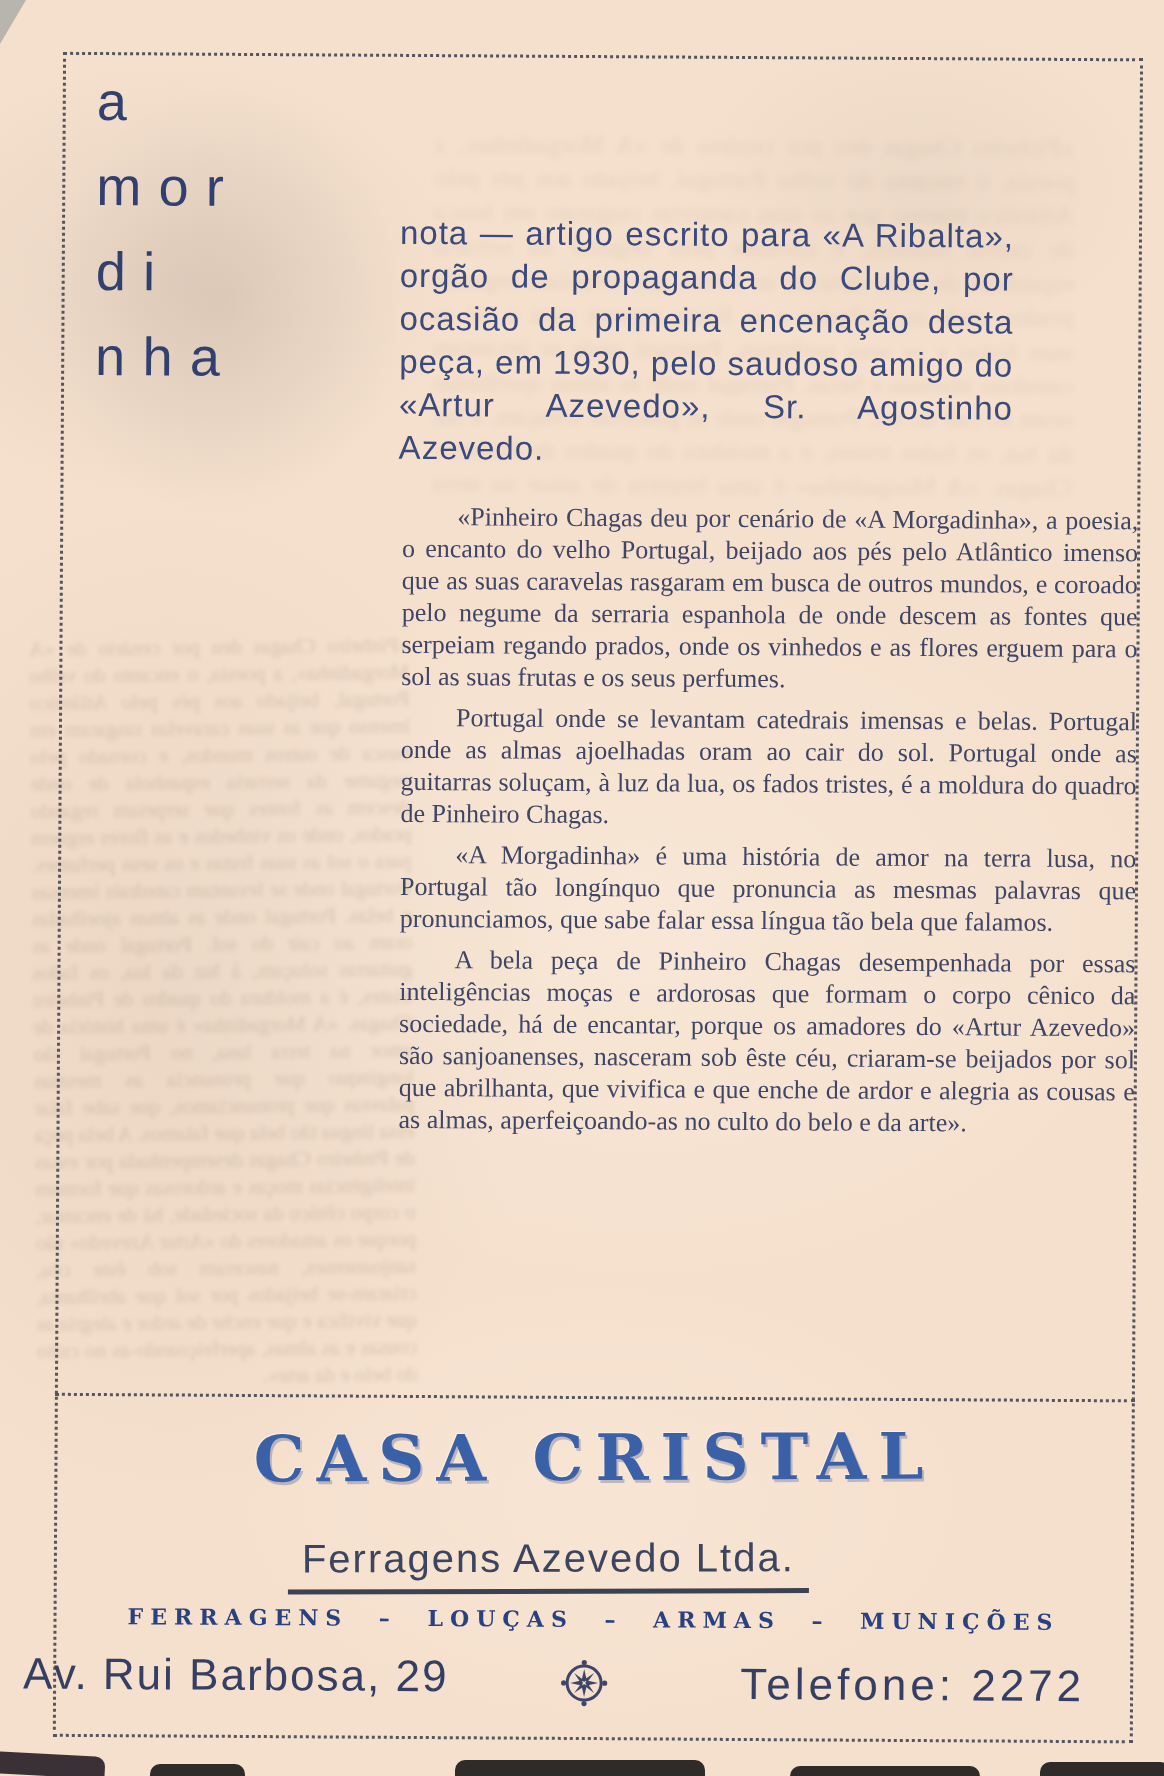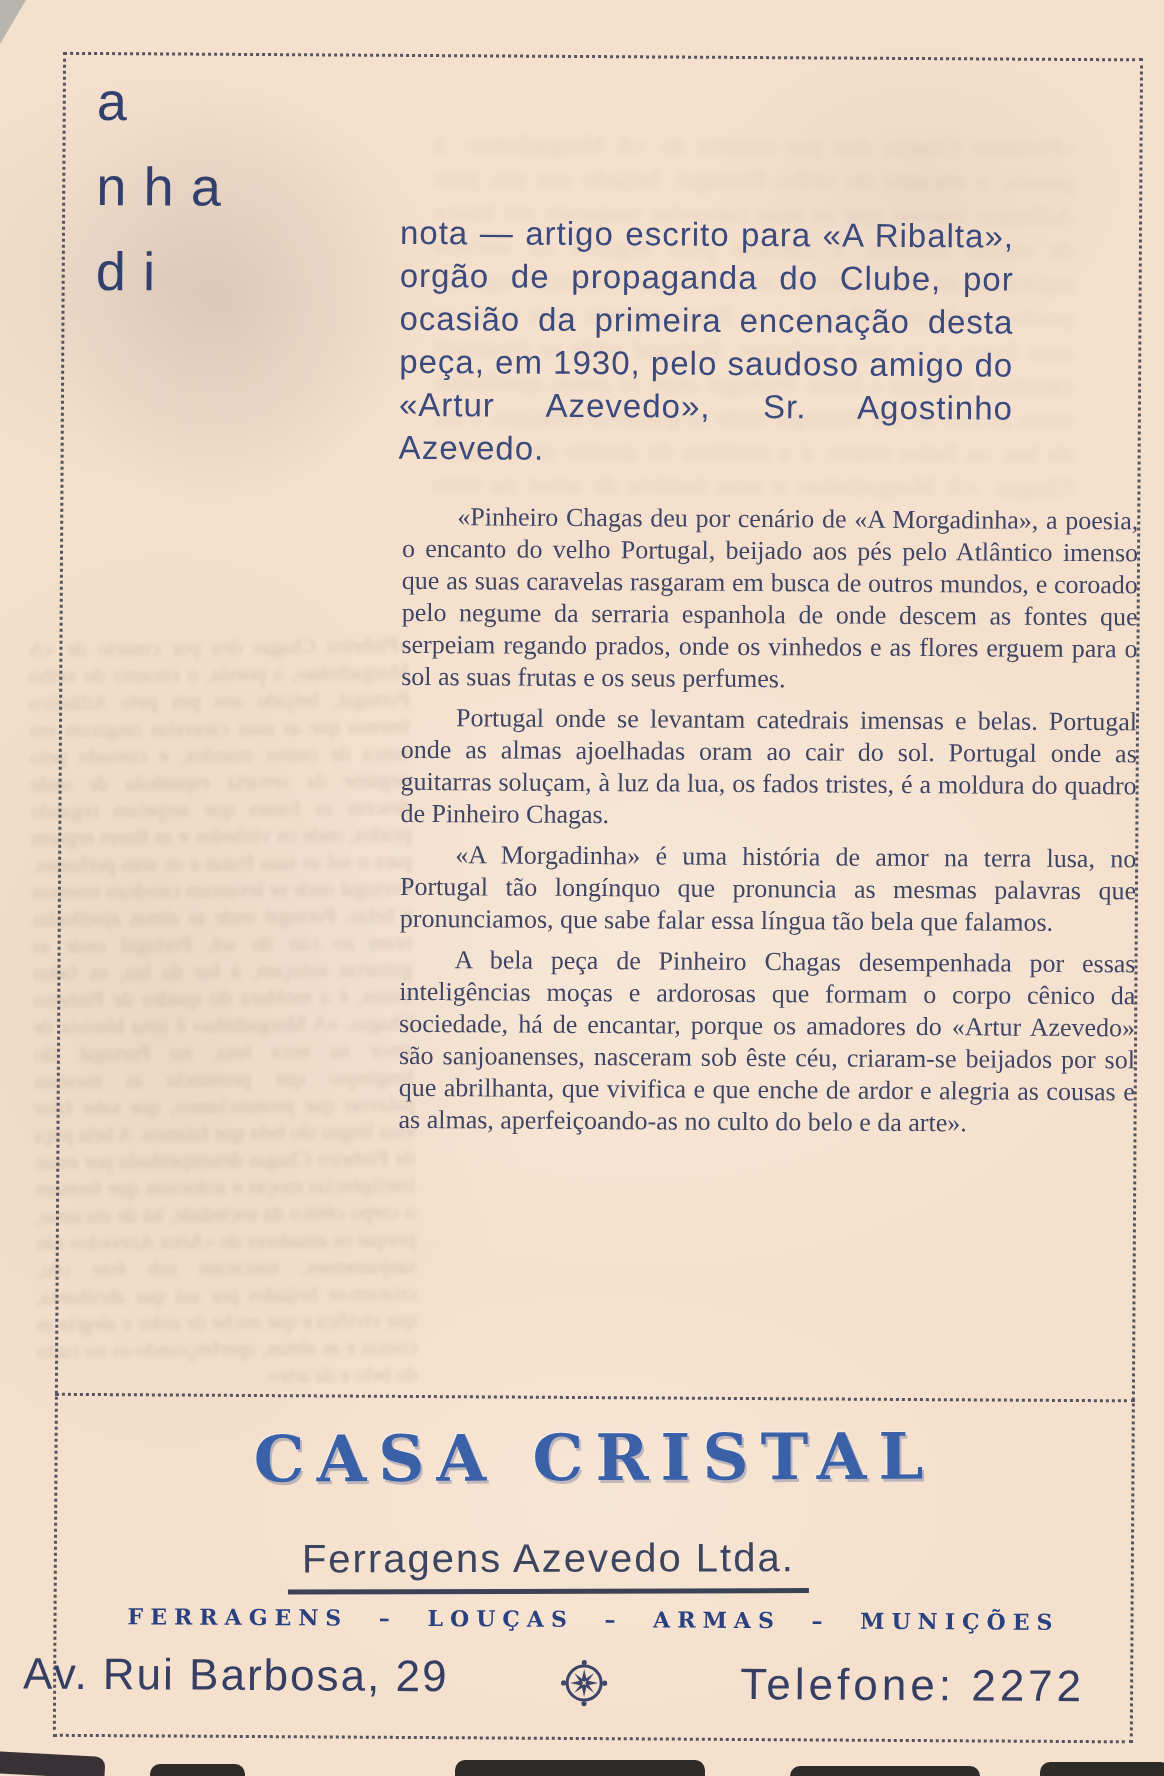--- a/index.html
+++ b/index.html
@@ -81,22 +81,23 @@
 
   <div class="blob"></div>
   <div class="bleed bleed-left">«Pinheiro Chagas deu por cenário de «A Morgadinha», a poesia, o encanto do velho Portugal, beijado aos pés pelo Atlântico imenso que as suas caravelas rasgaram em busca de outros mundos, e coroado pelo negume da serraria espanhola de onde descem as fontes que serpeiam regando prados, onde os vinhedos e as flores erguem para o sol as suas frutas e os seus perfumes. Portugal onde se levantam catedrais imensas e belas. Portugal onde as almas ajoelhadas oram ao cair do sol. Portugal onde as guitarras soluçam, à luz da lua, os fados tristes, é a moldura do quadro de Pinheiro Chagas. «A Morgadinha» é uma história de amor na terra lusa, no Portugal tão longínquo que pronuncia as mesmas palavras que pronunciamos, que sabe falar essa língua tão bela que falamos. A bela peça de Pinheiro Chagas desempenhada por essas inteligências moças e ardorosas que formam o corpo cênico da sociedade, há de encantar, porque os amadores do «Artur Azevedo» são sanjoanenses, nasceram sob êste céu, criaram-se beijados por sol que abrilhanta, que vivifica e que enche de ardor e alegria as cousas e as almas, aperfeiçoando-as no culto do belo e da arte».</div>
   <div class="bleed bleed-topright">«Pinheiro Chagas deu por cenário de «A Morgadinha», a poesia, o encanto do velho Portugal, beijado aos pés pelo Atlântico imenso que as suas caravelas rasgaram em busca de outros mundos, e coroado pelo negume da serraria espanhola de onde descem as fontes que serpeiam regando prados, onde os vinhedos e as flores erguem para o sol as suas frutas e os seus perfumes. Portugal onde se levantam catedrais imensas e belas. Portugal onde as almas ajoelhadas oram ao cair do sol. Portugal onde as guitarras soluçam, à luz da lua, os fados tristes, é a moldura do quadro de Pinheiro Chagas. «A Morgadinha» é uma história de amor na terra lusa, no Portugal tão longínquo que pronuncia as mesmas palavras que pronunciamos, que sabe falar essa língua tão bela que falamos. A bela peça de Pinheiro Chagas desempenhada por essas inteligências moças e ardorosas que formam o corpo cênico da sociedade, há de encantar, porque os amadores do «Artur Azevedo» são sanjoanenses, nasceram sob êste céu, criaram-se beijados por sol que abrilhanta, que vivifica e que enche de ardor e alegria as cousas e as almas, aperfeiçoando-as no culto do belo e da arte».</div>
 
   <div class="frame"></div>
   <div class="separator"></div>
 
   <div class="title-block">
     <div>a</div>
+    <div>mor</div>
+    <div>di</div>
     <div>nha</div>
-    <div>di</div>
   </div>
 
   <div class="intro">nota — artigo escrito para «A Ribalta», orgão de propaganda do Clube, por ocasião da primeira encenação desta peça, em 1930, pelo saudoso amigo do «Artur Azevedo», Sr. Agostinho Azevedo.</div>
 
   <div class="article">
     <p>«Pinheiro Chagas deu por cenário de «A Morgadinha», a poesia, o encanto do velho Portugal, beijado aos pés pelo Atlântico imenso que as suas caravelas rasgaram em busca de outros mundos, e coroado pelo negume da serraria espanhola de onde descem as fontes que serpeiam regando prados, onde os vinhedos e as flores erguem para o sol as suas frutas e os seus perfumes.</p>
     <p>Portugal onde se levantam catedrais imensas e belas. Portugal onde as almas ajoelhadas oram ao cair do sol. Portugal onde as guitarras soluçam, à luz da lua, os fados tristes, é a moldura do quadro de Pinheiro Chagas.</p>
     <p>«A Morgadinha» é uma história de amor na terra lusa, no Portugal tão longínquo que pronuncia as mesmas palavras que pronunciamos, que sabe falar essa língua tão bela que falamos.</p>
     <p>A bela peça de Pinheiro Chagas desempenhada por essas inteligências moças e ardorosas que formam o corpo cênico da sociedade, há de encantar, porque os amadores do «Artur Azevedo» são sanjoanenses, nasceram sob êste céu, criaram-se beijados por sol que abrilhanta, que vivifica e que enche de ardor e alegria as cousas e as almas, aperfeiçoando-as no culto do belo e da arte».</p>
   </div>

